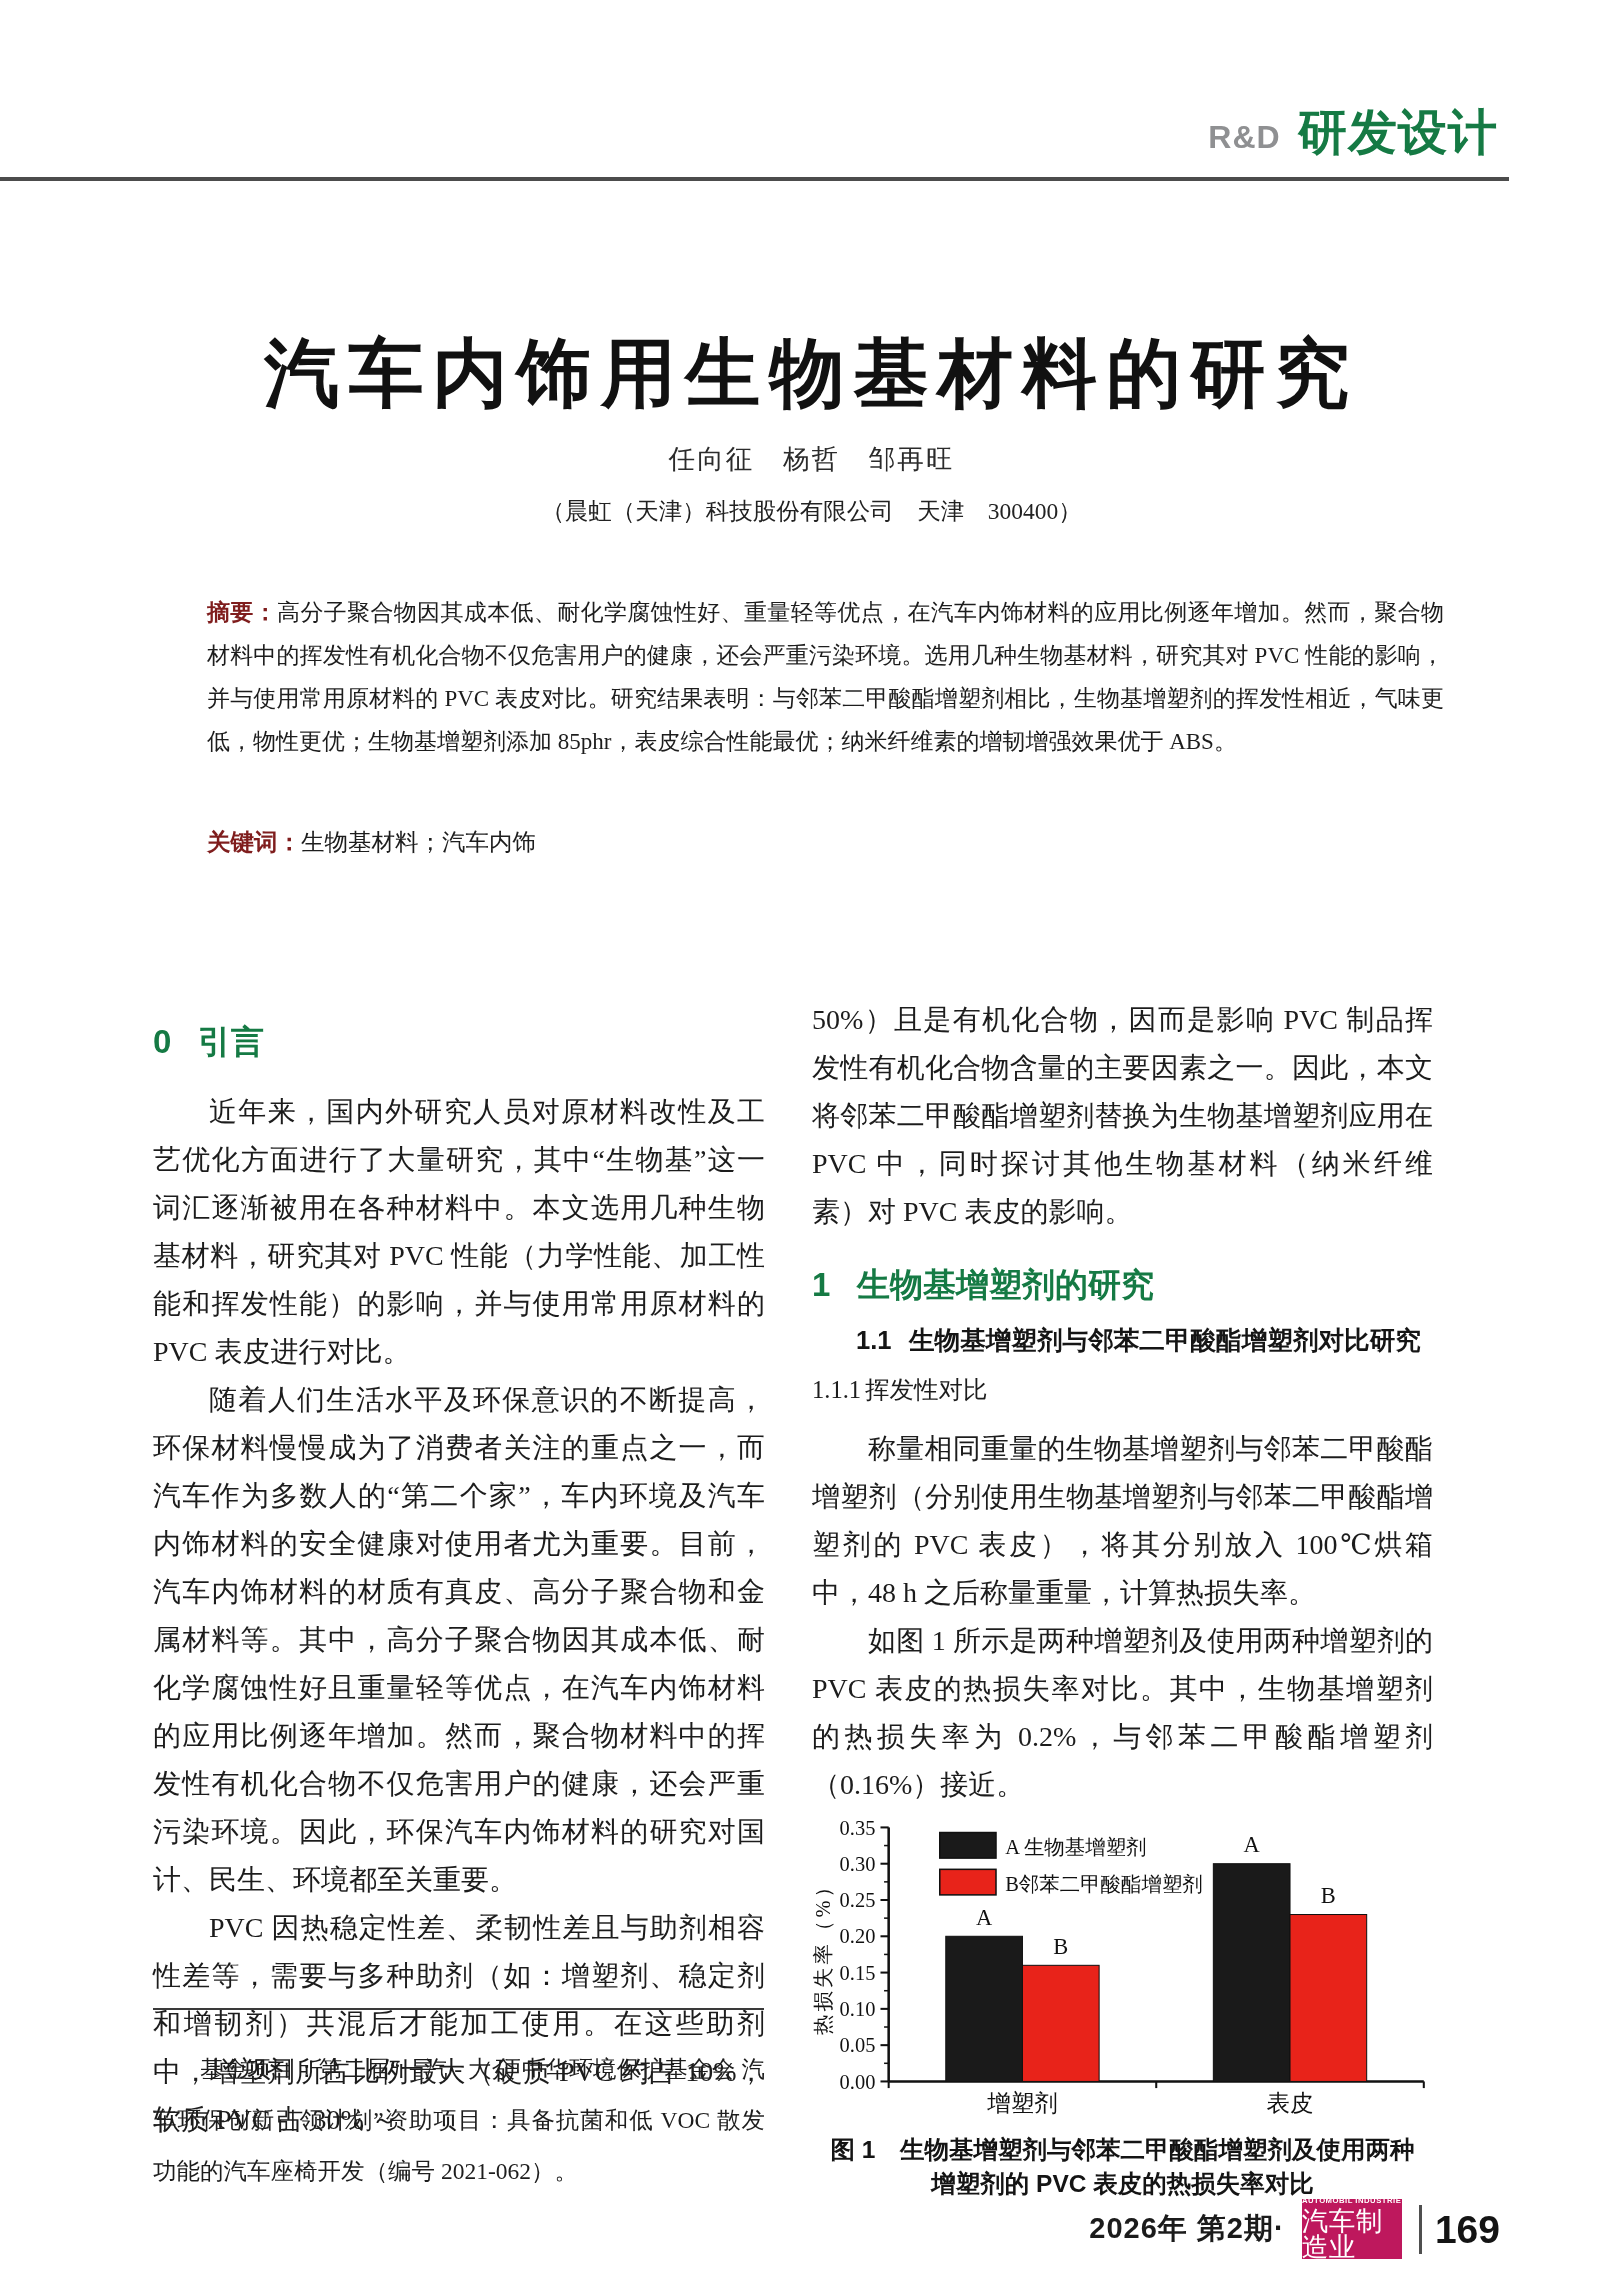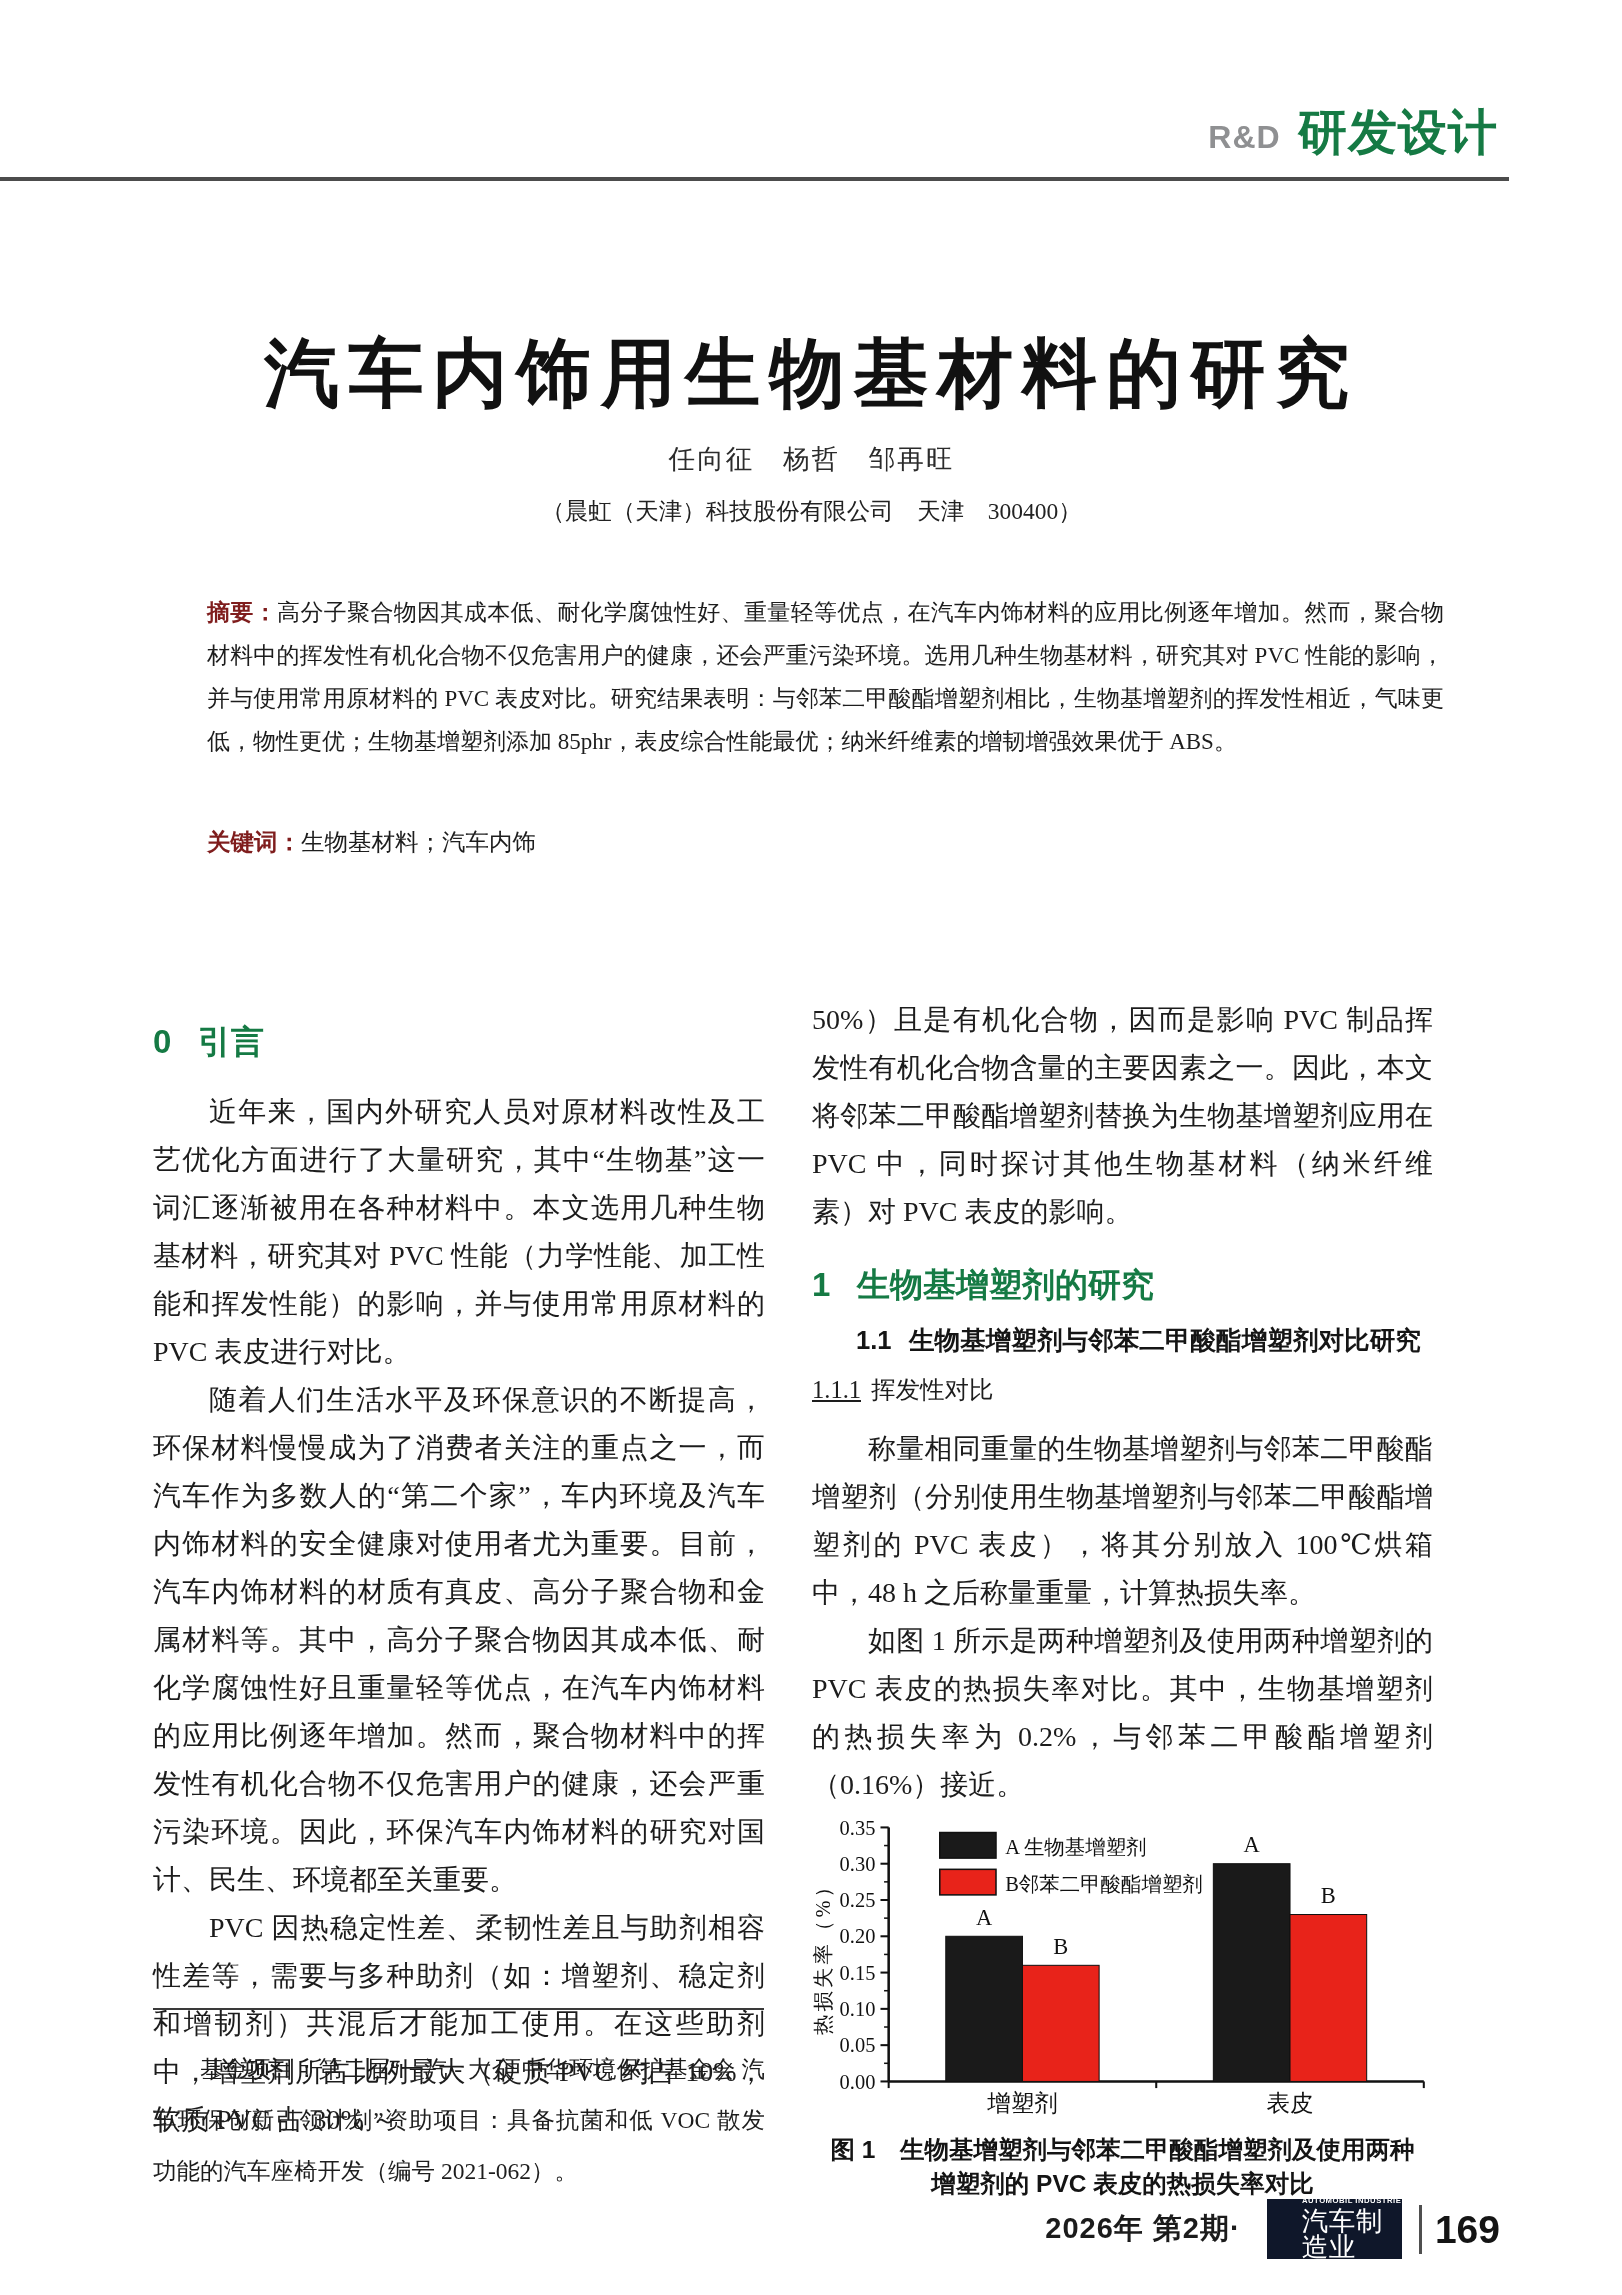--- a/index.html
+++ b/index.html
@@ -36,37 +36,37 @@
   .sec-h{font-family:"Liberation Sans","DejaVu Sans",sans-serif;font-weight:bold;
          color:#157a44;font-size:33px;line-height:1;display:flex;align-items:baseline;
          text-indent:0;margin:0 0 30px 0;}
   .sec-h .h-num{margin-right:26.6px;}
   .col-right .sec-h{margin:32px 0 26.6px 0;}
   .sub1{font-family:"Liberation Sans","DejaVu Sans",sans-serif;font-weight:bold;font-size:25.6px;
         line-height:1;color:#151515;display:flex;align-items:baseline;margin:0 0 24.5px 0;text-indent:0;}
   .sub1 .h-num{margin-right:17.4px;margin-left:44px;}
   .sub2{font-size:24.5px;line-height:1;color:#1d1d1d;display:flex;align-items:baseline;
         margin:0 0 22.5px 0;text-indent:0;}
-  .sub2 .h-num{margin-right:10px;text-decoration:underline;}
+  .sub2 .h-num{margin-right:4px;}
   
   .footnote-rule{position:absolute;left:153px;top:2008px;width:611px;height:2px;background:#3a3a3a;}
   .footnote{position:absolute;left:153px;top:2020px;width:612px;
             font-size:23.5px;line-height:51px;text-align:justify;text-indent:2em;color:#1d1d1d;}
   
   .figure-wrap{margin-top:9.2px;}
   .figure-wrap svg{display:block;}
   .fig-caption{font-family:"Liberation Sans","DejaVu Sans",sans-serif;font-weight:bold;
                font-size:24.5px;line-height:34px;color:#141414;text-align:center;
                white-space:pre-line;text-indent:0;margin-top:13.3px;}
   
   .footer{position:absolute;top:2199px;right:123px;display:flex;align-items:center;}
   .footer-issue{font-family:"Liberation Sans","DejaVu Sans",sans-serif;font-weight:bold;
                 font-size:29px;color:#1b1b1b;letter-spacing:1px;}
-  .footer-logo{margin-left:26px;width:100px;height:60px;background:#0f172a;color:#fff;
-               display:flex;flex-direction:column;align-items:center;justify-content:center;padding-left:35px;}
+  .footer-logo{margin-left:17px;width:100px;height:60px;background:#be185d;color:#fff;
+               display:flex;flex-direction:column;align-items:center;justify-content:center;}
   .logo-top{font-family:"Liberation Sans","DejaVu Sans",sans-serif;font-weight:bold;
             font-size:7.7px;letter-spacing:0.5px;line-height:1;margin-bottom:3.1px;}
   .logo-main{font-family:"Liberation Sans","DejaVu Sans",sans-serif;font-weight:normal;
              font-size:26.6px;line-height:1;letter-spacing:0.5px;}
   .footer-divider{width:2.6px;height:49px;background:#4f4f4f;margin:0 13.3px 0 17.4px;}
   .footer-page{font-family:"Liberation Sans","DejaVu Sans",sans-serif;font-weight:bold;
                font-size:39px;color:#141414;line-height:1;}
 </style>
 </head>
 <body>

